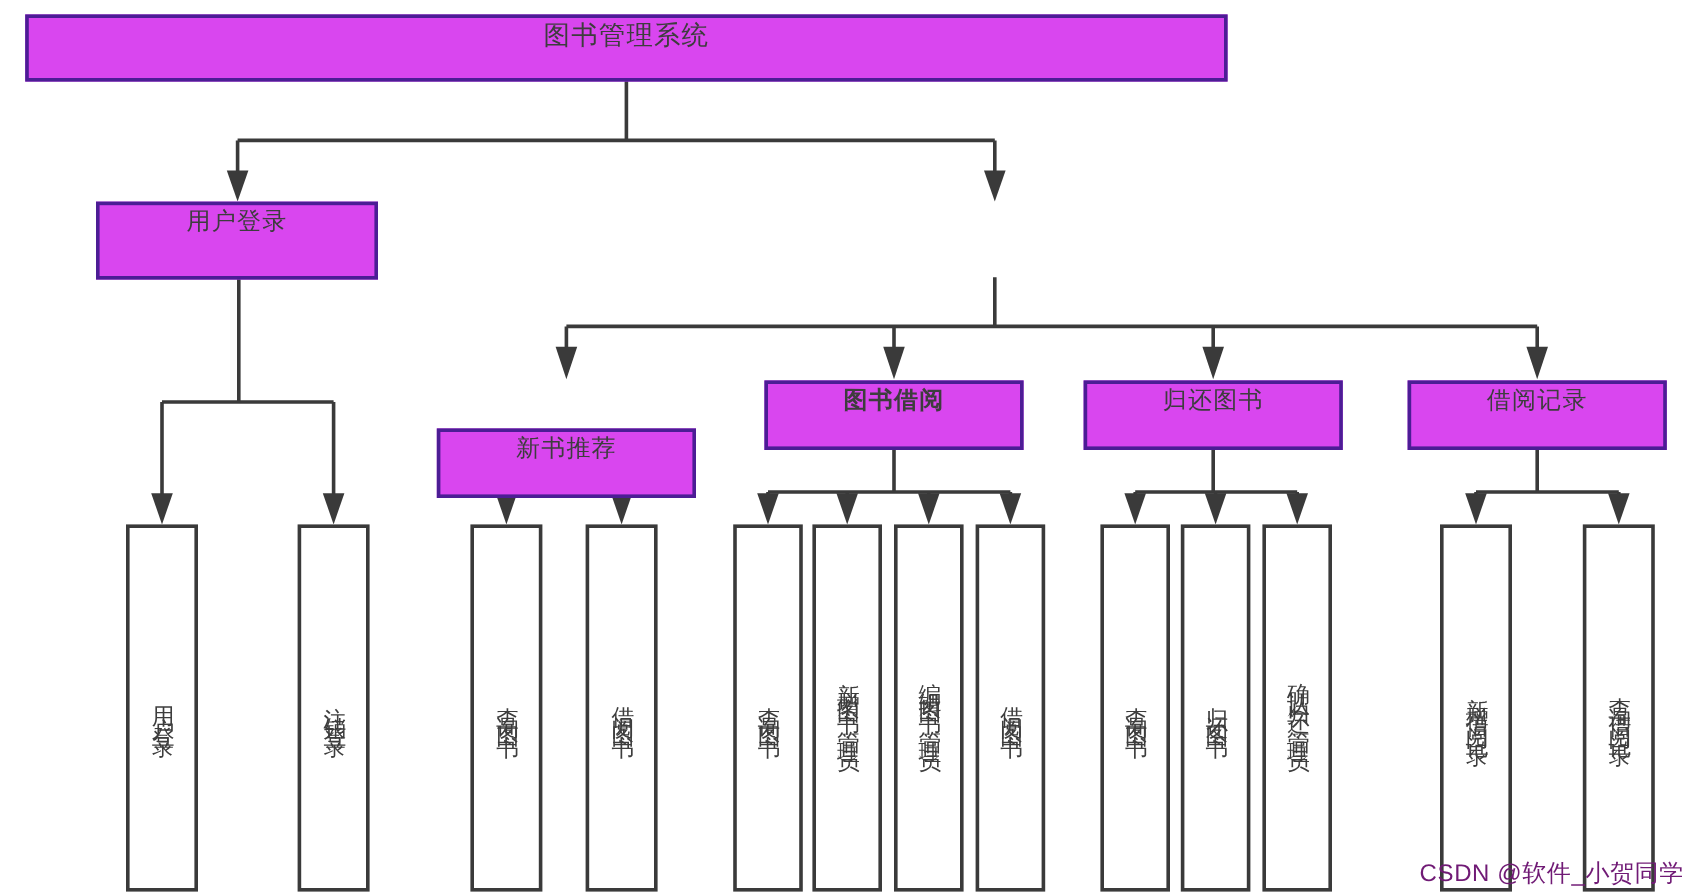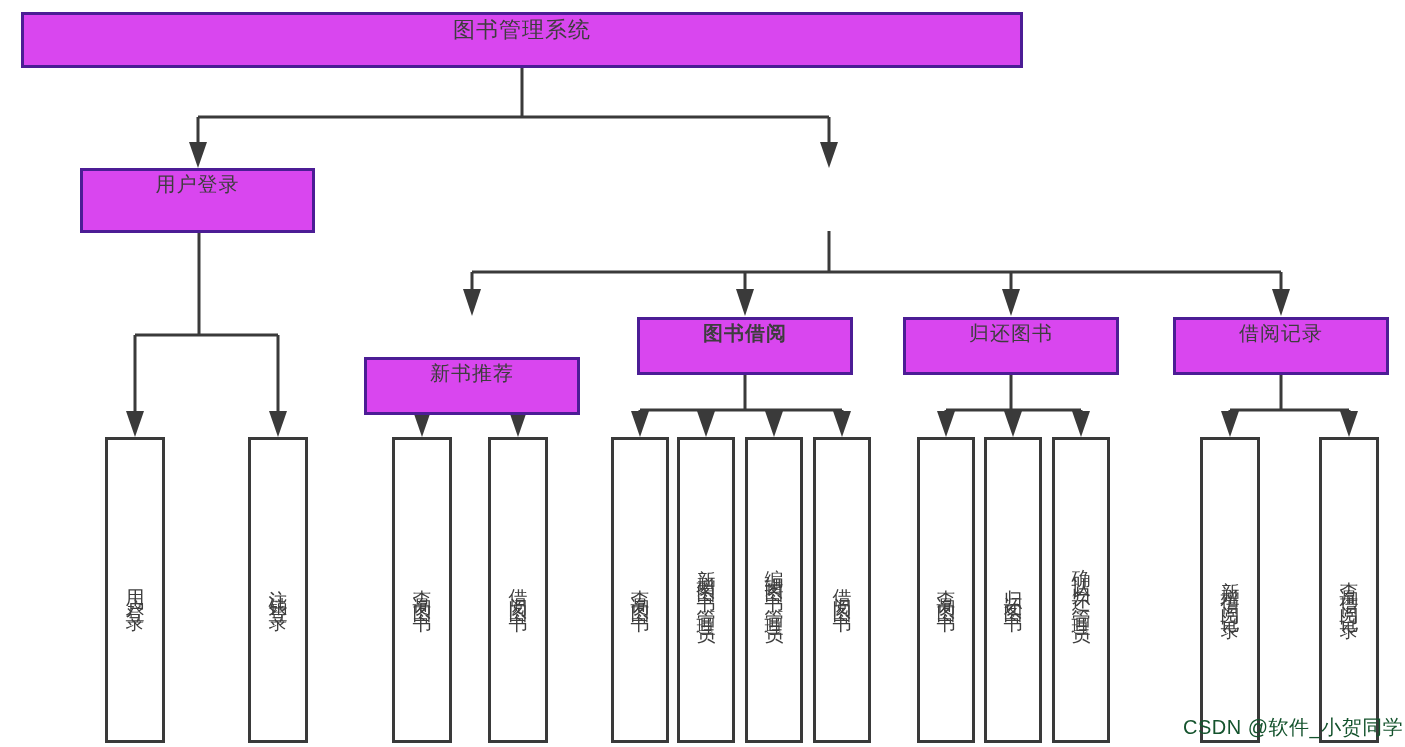--- a/index.html
+++ b/index.html
@@ -44,21 +44,21 @@
     font-size: 19px;
     letter-spacing: 8px;
     color: #3d3d3d;
     white-space: nowrap;
   }
   .watermark {
     position: absolute;
     left: 1183px;
     top: 714px;
     font-size: 20px;
-    color: #14532d;
+    color: #701a75;
     white-space: nowrap;
     z-index: 5;
     letter-spacing: 0.5px;
   }
 </style>
 </head>
 <body>
 
 <div class="stage">
 

